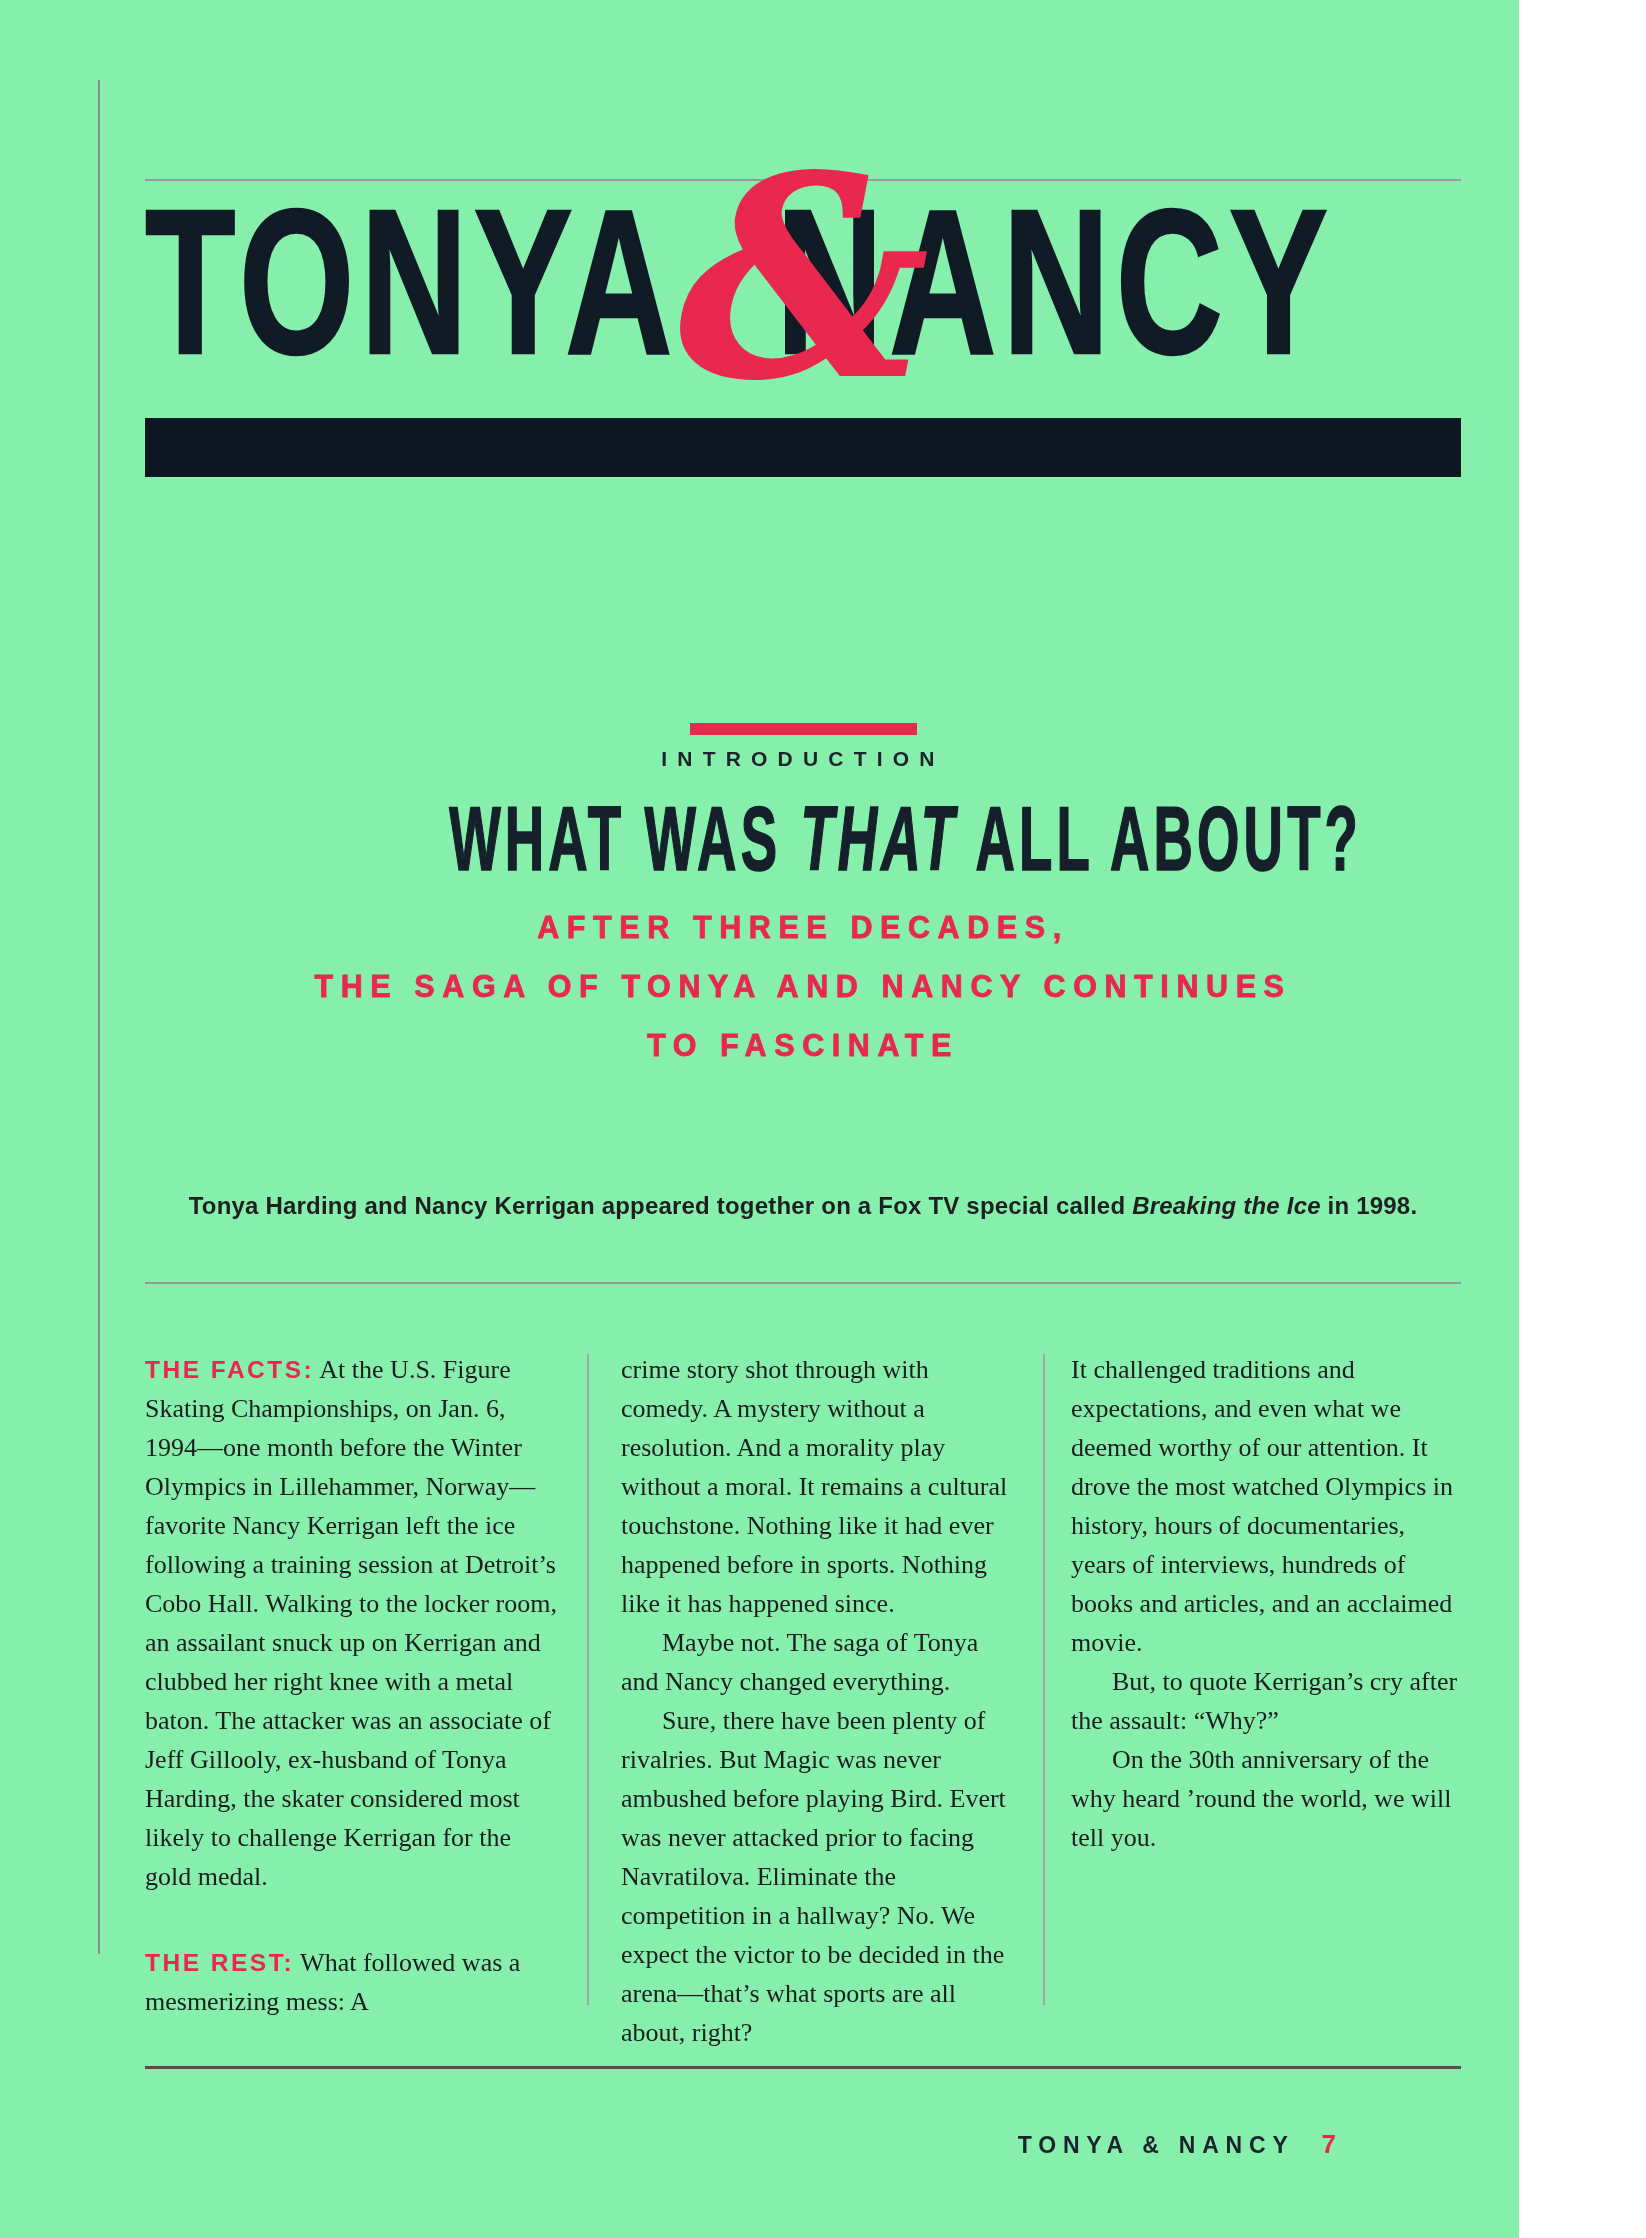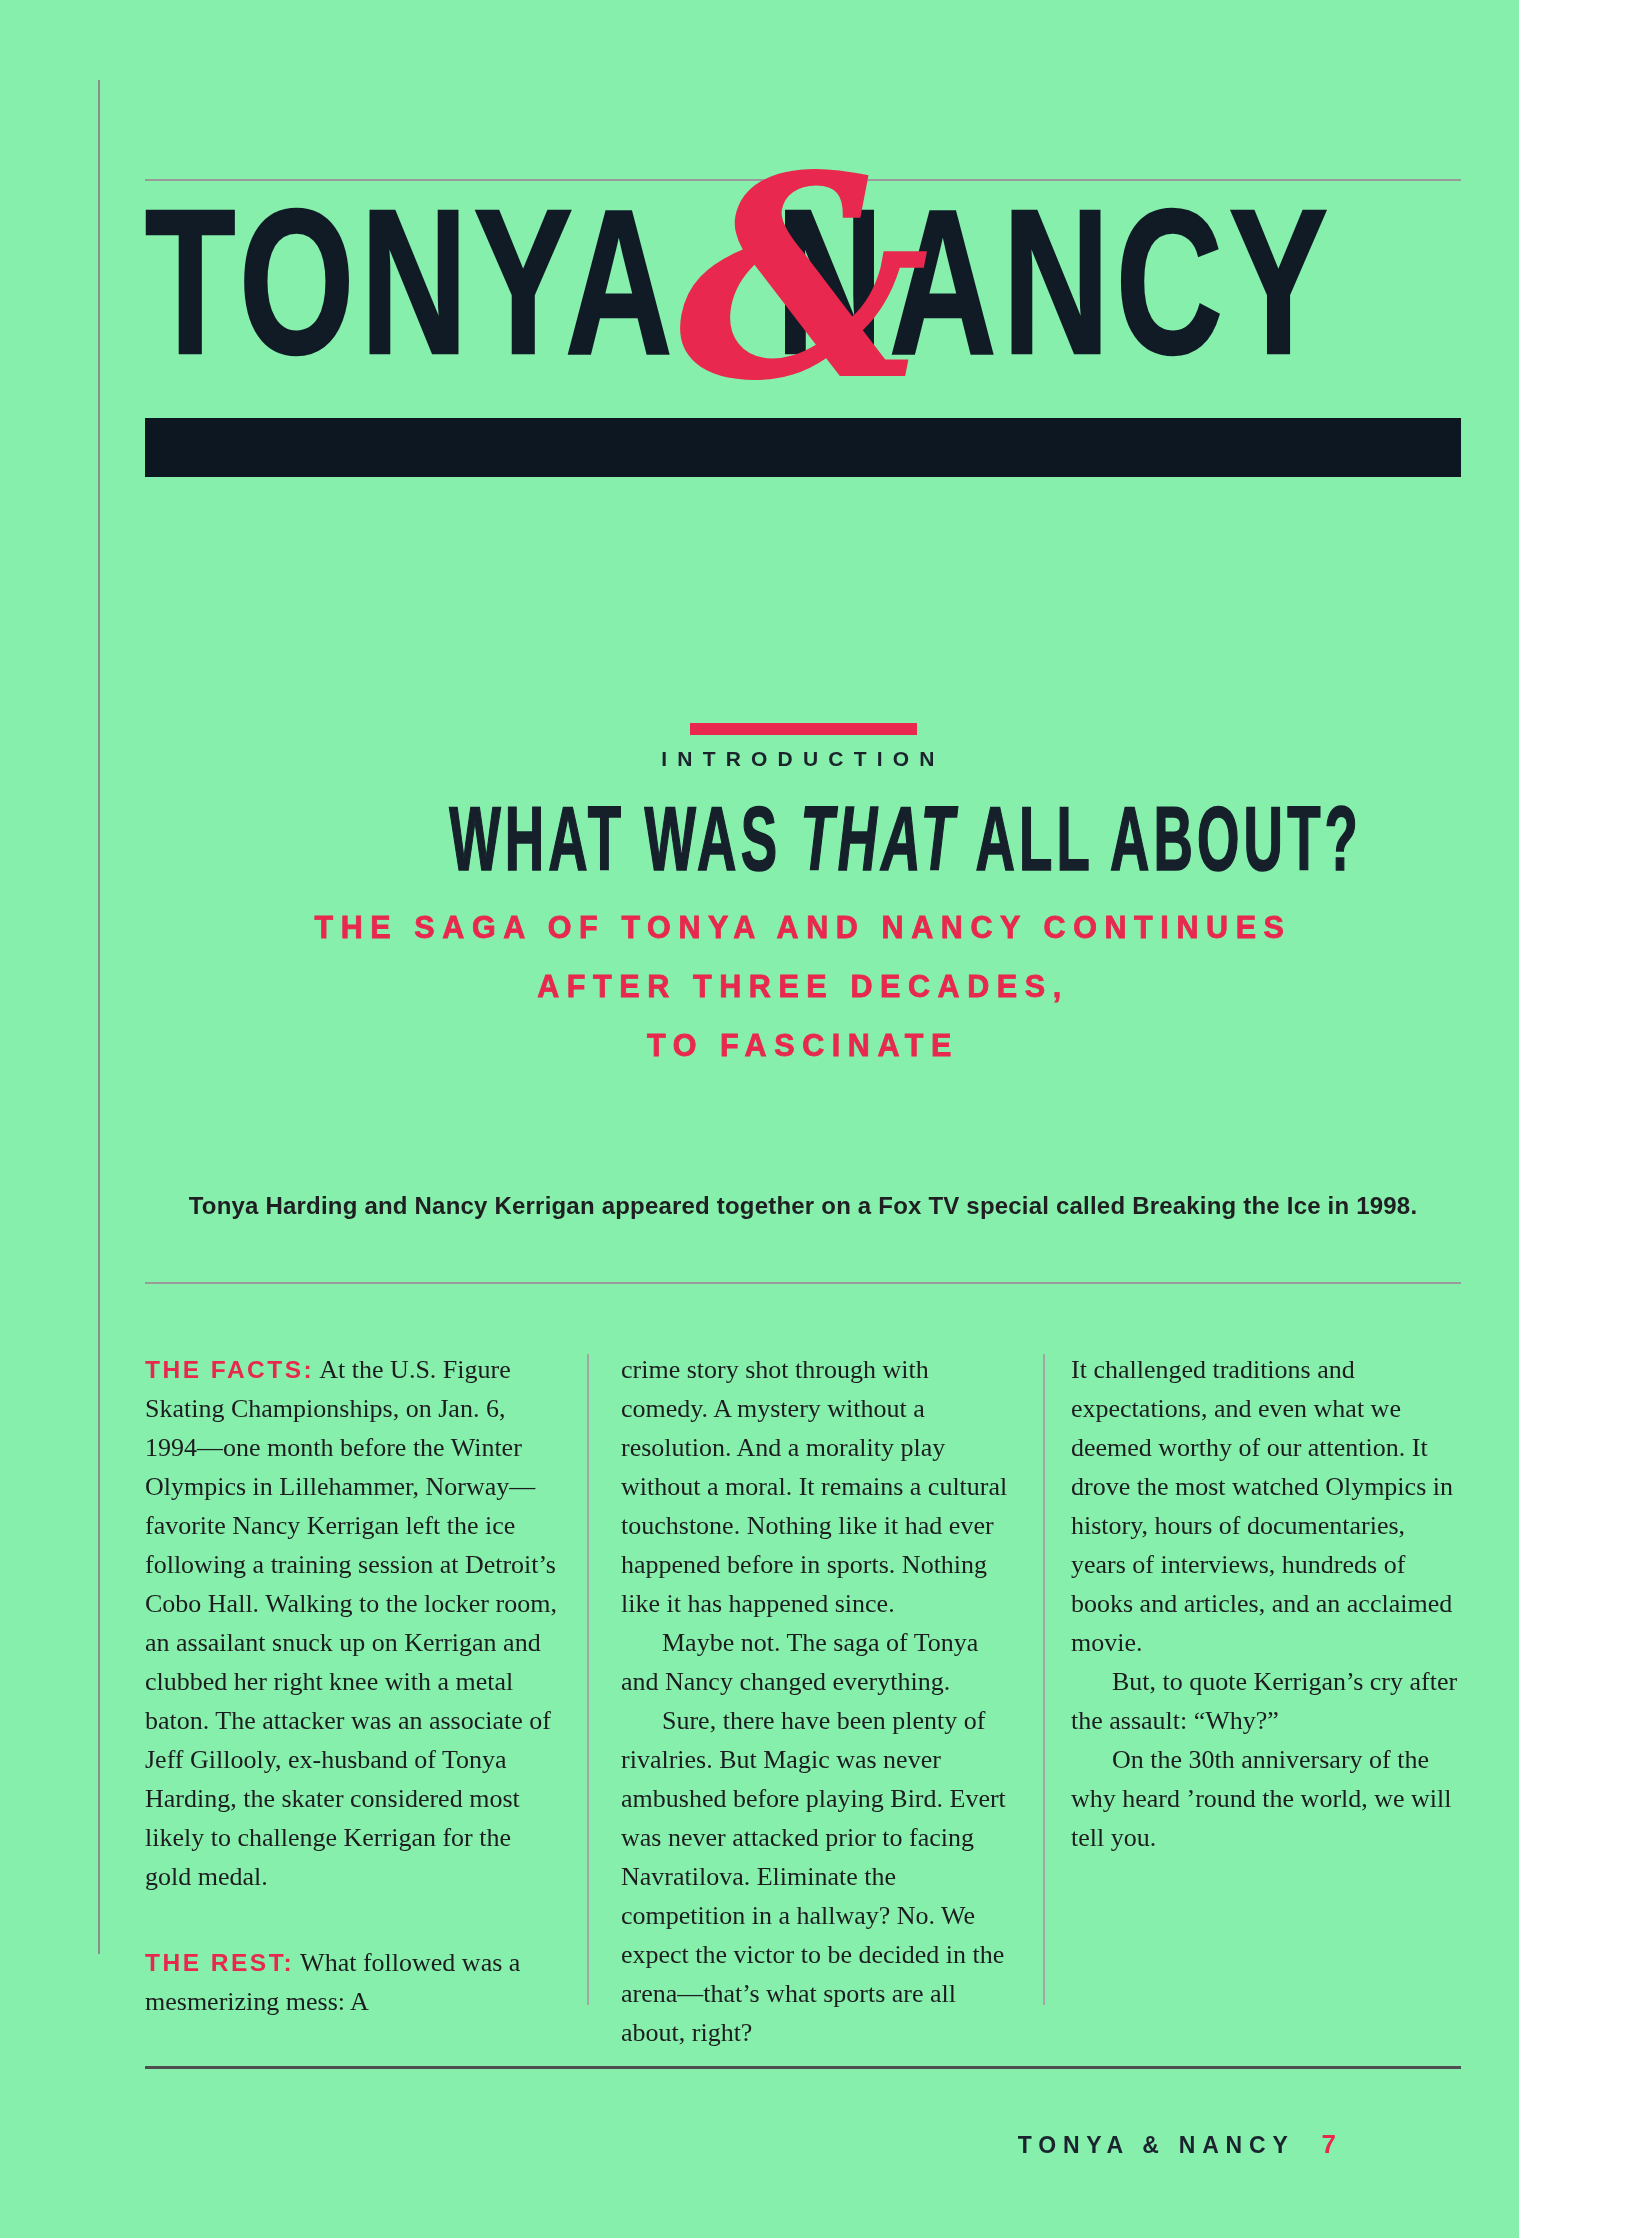--- a/index.html
+++ b/index.html
@@ -107,21 +107,21 @@
     -webkit-text-stroke: 0.8px #e8284f;
   }
   .caption {
     top: 1191px;
     font-weight: bold;
     font-size: 24px;
     line-height: 29px;
     letter-spacing: 0.2px;
     color: #1f1f22;
   }
-  .caption .it { }
+  .caption .it { font-style: italic; }
 
   
   .col {
     position: absolute;
     top: 1350px;
     font-family: "Liberation Serif", serif;
     font-size: 26px;
     line-height: 39px;
     color: #1d1d1f;
     text-align: left;
@@ -187,22 +187,22 @@
   <div class="red-block"></div>
   <div class="center-band kicker">INTRODUCTION</div>
 
   <div class="center-band headline">
     <div class="headline-inner">
       <span>WHAT WAS </span><span class="it">THAT</span><span> ALL ABOUT?</span>
     </div>
   </div>
 
   <div class="center-band deck">
+    <div>AFTER THREE DECADES,</div>
     <div>THE SAGA OF TONYA AND NANCY CONTINUES</div>
-    <div>AFTER THREE DECADES,</div>
     <div>TO FASCINATE</div>
   </div>
 
   <div class="center-band caption">
     <span>Tonya Harding and Nancy Kerrigan appeared together on a Fox TV special called </span><span class="it">Breaking the Ice</span><span> in 1998.</span>
   </div>
 
   <div class="rule rule-mid"></div>
 
   <div class="col col-1">

